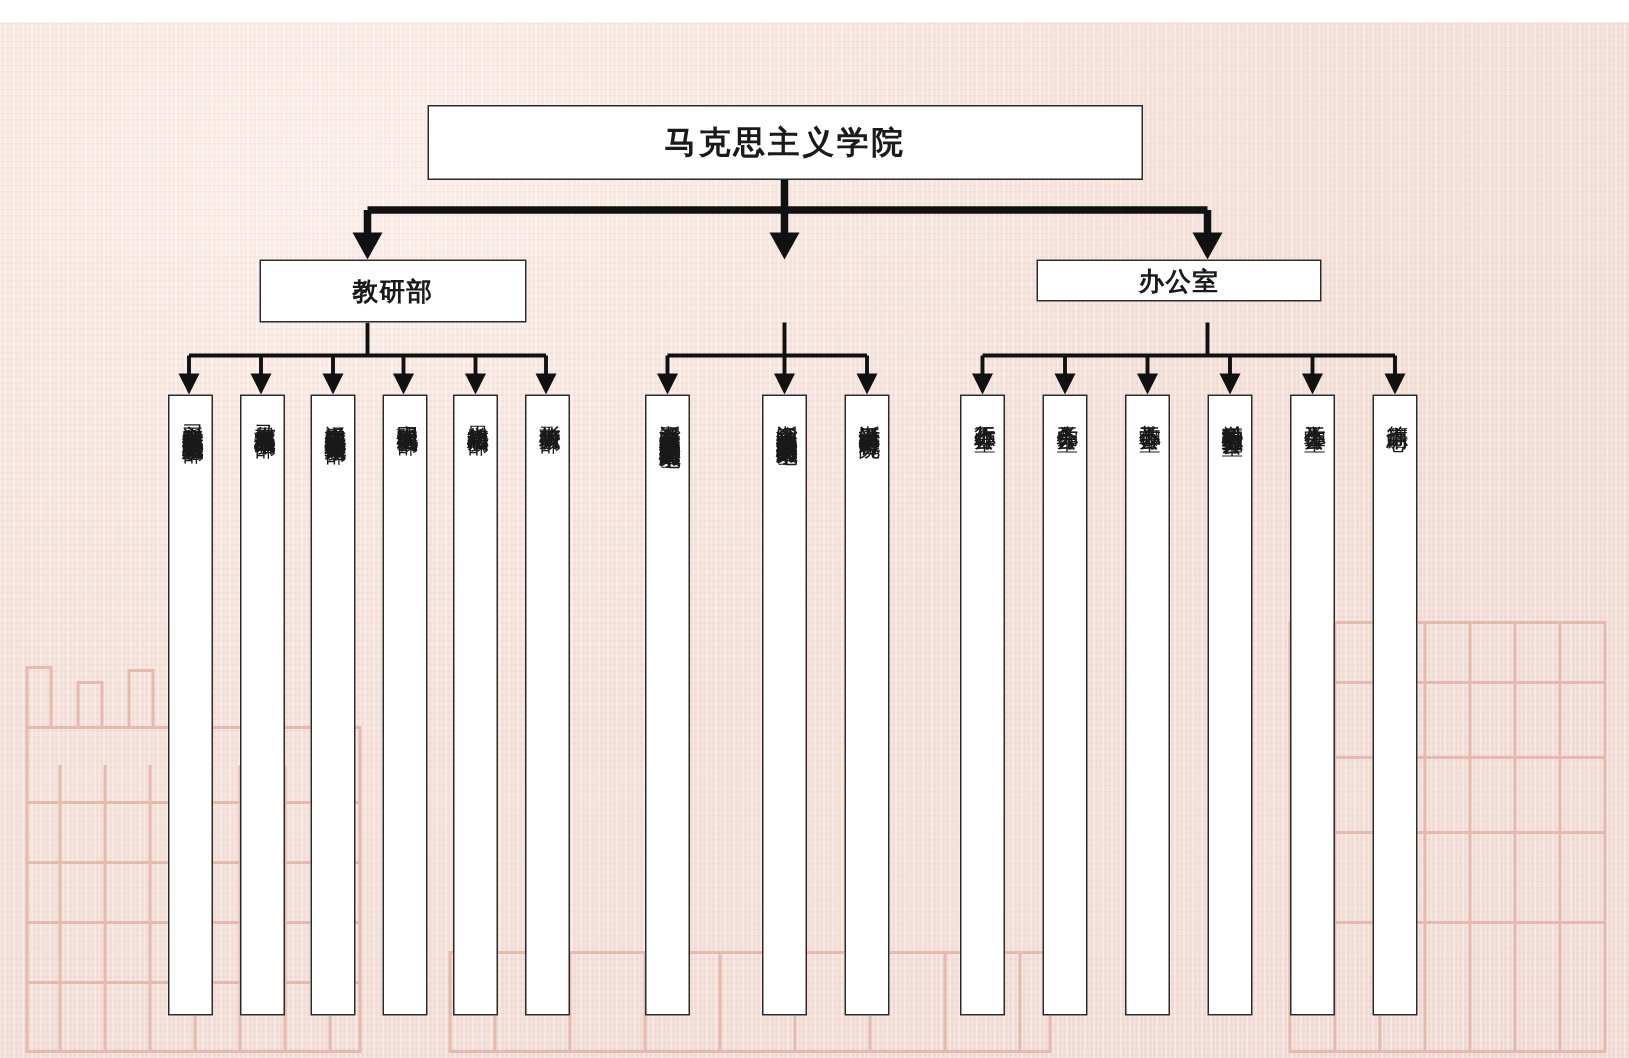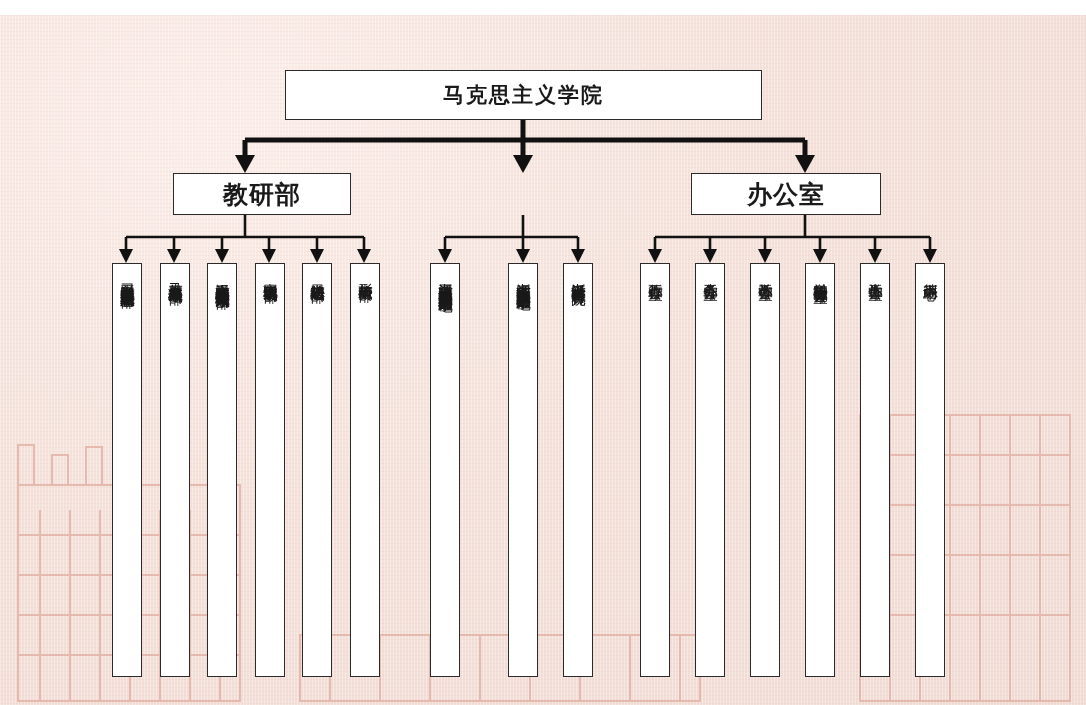--- a/index.html
+++ b/index.html
@@ -44,21 +44,21 @@
     position: absolute;
     background: #ffffff;
     border: 1.6px solid #2b2b2b;
     box-sizing: border-box;
     display: flex;
     align-items: center;
     justify-content: center;
     color: #1a1a1a;
   }
   .node.horiz {
-    font-size: 25px;
+    font-size: 17px;
     font-weight: bold;
     letter-spacing: 1px;
   }
   .node.root {
     font-size: 21px;
     font-weight: bold;
     letter-spacing: 2px;
   }
   .node.vert {
     writing-mode: vertical-rl;
@@ -163,21 +163,21 @@
     </g>
   </svg>
 
   <div class="node root" style="left:285px; top:55px; width:477px; height:50px;">
     <span>马克思主义学院</span>
   </div>
 
   <div class="node horiz" style="left:173px; top:158px; width:178px; height:42px;">
     <span>教研部</span>
   </div>
-  <div class="node horiz" style="left:691px; top:158px; width:190px; height:42px;text-align:center;">
+  <div class="node horiz" style="left:691px; top:158px; width:190px; height:28px;text-align:center;">
     <span>办公室</span>
   </div>
 
   <div class="node vert" style="left:112px; top:248px; width:30px; height:414px;">
     <span>习近平新时代中国特色社会主义思想概论教研部</span>
   </div>
   <div class="node vert" style="left:160px; top:248px; width:30px; height:414px;">
     <span>马克思主义基本原理概论教研部</span>
   </div>
   <div class="node vert" style="left:207px; top:248px; width:30px; height:414px;">

